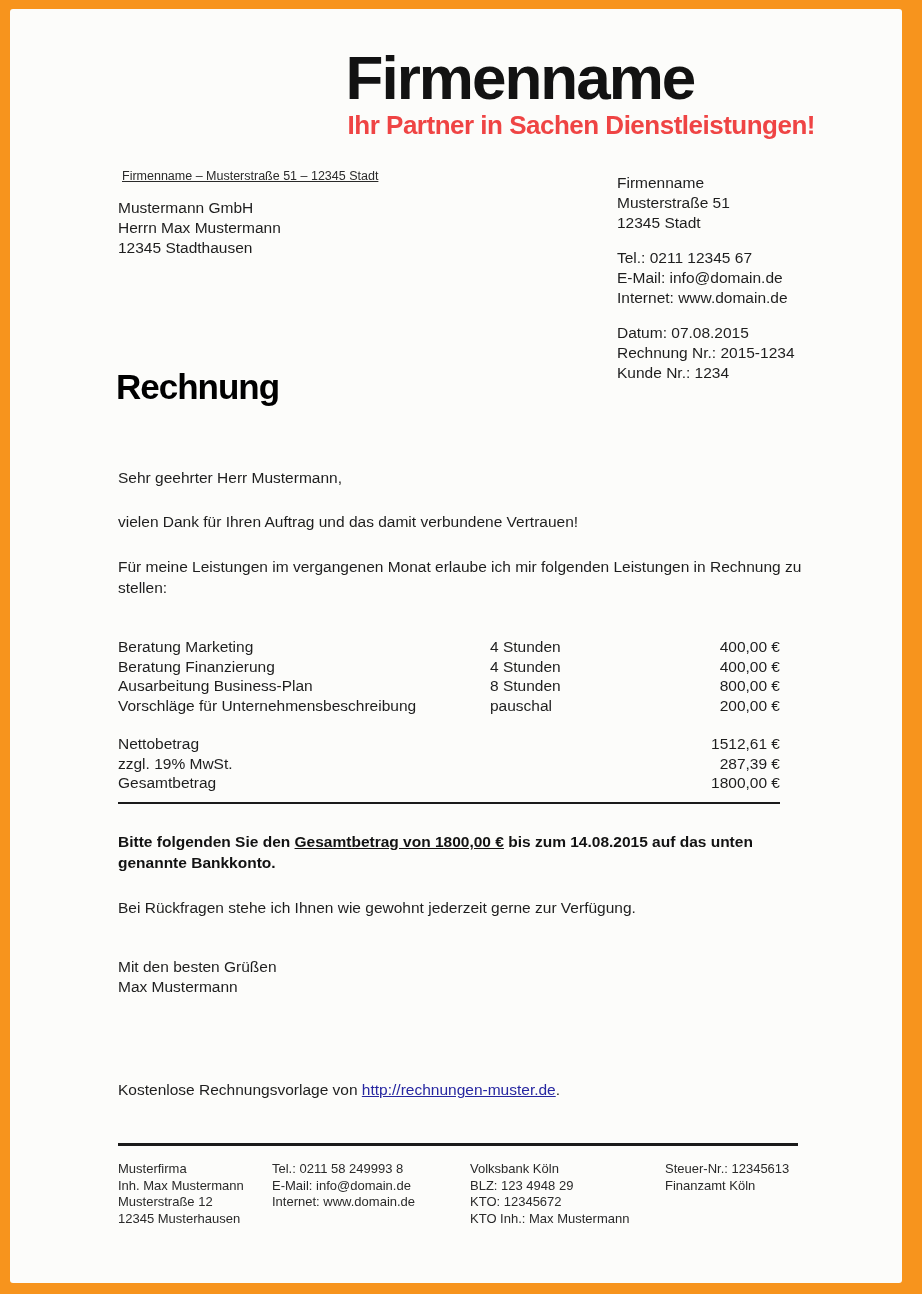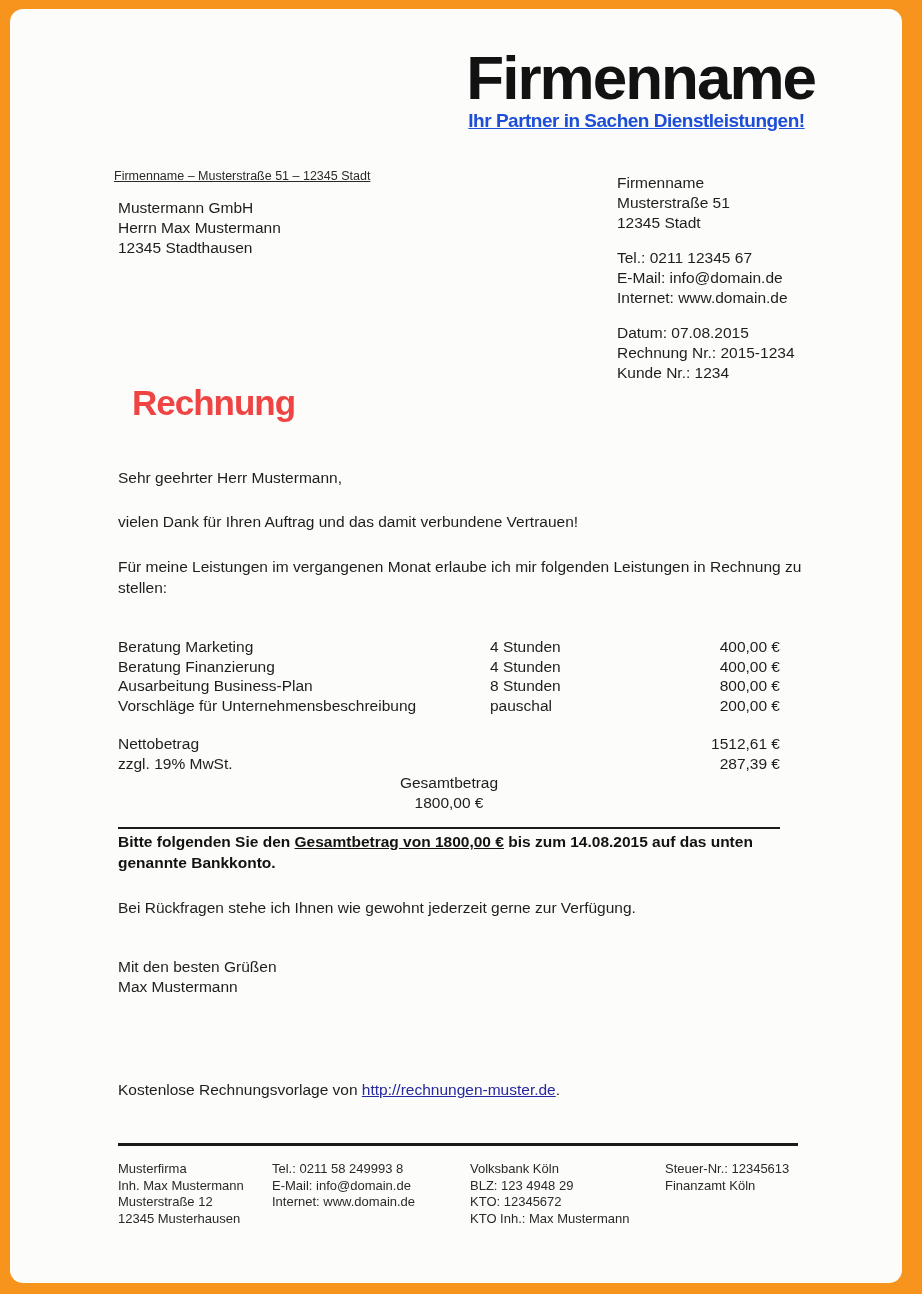--- a/index.html
+++ b/index.html
@@ -8,68 +8,68 @@
     background: #F7941D;
     font-family: "Liberation Sans", "DejaVu Sans", sans-serif;
     color: #1e1e1e;
     position: relative;
     overflow: hidden;
   }
   .page {
     position: absolute;
     left: 10px; top: 9px; right: 20px; bottom: 11px;
     background: #FCFCFA;
-    border-radius: 13px;
+    border-radius: 3px;
   }
   
   .header-block { position: absolute; top: 38px; right: 87px; text-align: left; }
   .company-title {
     font-size: 62px; font-weight: 700; line-height: 1;
     letter-spacing: -2px; margin: 0; color: #121212;
   }
   .company-tagline {
-    font-size: 19px; font-weight: 700; letter-spacing: -0.5px;
-    margin: 1px 0 0 2px; color: #1d4ed8; text-decoration: underline;
+    font-size: 26px; font-weight: 700; letter-spacing: -0.5px;
+    margin: 1px 0 0 2px; color: #ef4444;
   }
   
   .sender-line {
-    position: absolute; left: 104px; top: 160px;
+    position: absolute; left: 112px; top: 160px;
     font-size: 12.5px; text-decoration: underline; color: #2a2a2a;
   }
   .recipient {
     position: absolute; left: 108px; top: 189px;
     font-size: 15.5px; line-height: 20px;
   }
   .info-block {
     position: absolute; left: 607px; top: 164px;
     font-size: 15.5px; line-height: 20px;
   }
   .info-group { margin-bottom: 15px; }
   
   .invoice-title {
     position: absolute; left: 106px; top: 358px;
-    font-size: 35px; font-weight: 700; letter-spacing: -1px; margin: 16px; color: #ef4444;
+    font-size: 35px; font-weight: 700; letter-spacing: -1px; margin: 0; color: #000000;
   }
   .invoice-period {
     position: absolute; left: 108px; top: 406px;
     font-size: 15px; font-weight: 700; color: #121212;
   }
   
   .para { position: absolute; left: 108px; width: 700px; font-size: 15.5px; line-height: 21px; margin: 0; }
   .p-salutation { top: 458px; }
   .p-thanks     { top: 502px; }
   .p-intro      { top: 547px; width: 695px; }
   
   .items { position: absolute; left: 108px; top: 628px; width: 662px; font-size: 15.5px; }
   .item-row { display: grid; grid-template-columns: 372px 170px 120px; line-height: 19.5px; }
   .item-qty { }
   .item-amount { text-align: right; }
   .totals { position: absolute; left: 108px; top: 725px; width: 662px; font-size: 15.5px; }
-  .total-row { display: flex; justify-content: space-between; line-height: 19.5px; text-align: center; }
-  .total-final { border-bottom: 2px solid #1a1a1a; padding-bottom: 15px; flex-direction: column; }
+  .total-row { display: flex; justify-content: space-between; line-height: 19.5px; }
+  .total-final { border-bottom: 2px solid #1a1a1a; padding-bottom: 9px; }
   
   .p-payment { top: 822px; font-weight: 700; color: #121212; }
   .payment-underline { text-decoration: underline; }
   .p-rueckfragen { top: 888px; }
   .p-regards { top: 948px; line-height: 20px; }
   
   .source-note { position: absolute; left: 108px; top: 1072px; font-size: 15.5px; }
   .source-link { color: #2626A0; text-decoration: underline; cursor: pointer; }
   
   .footer-rule {

